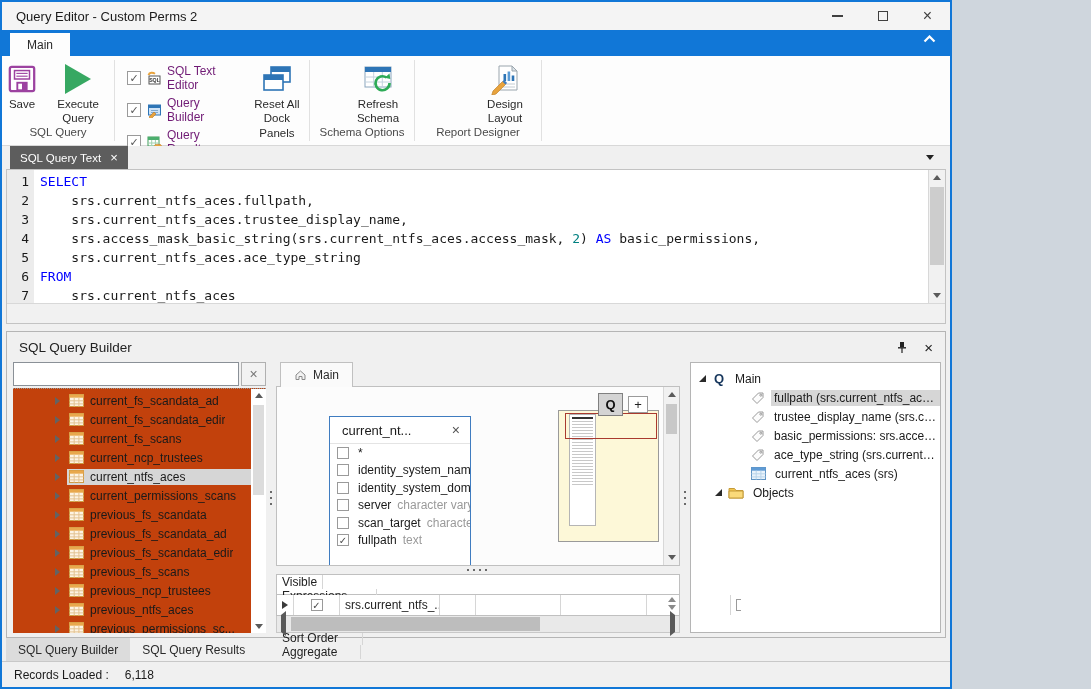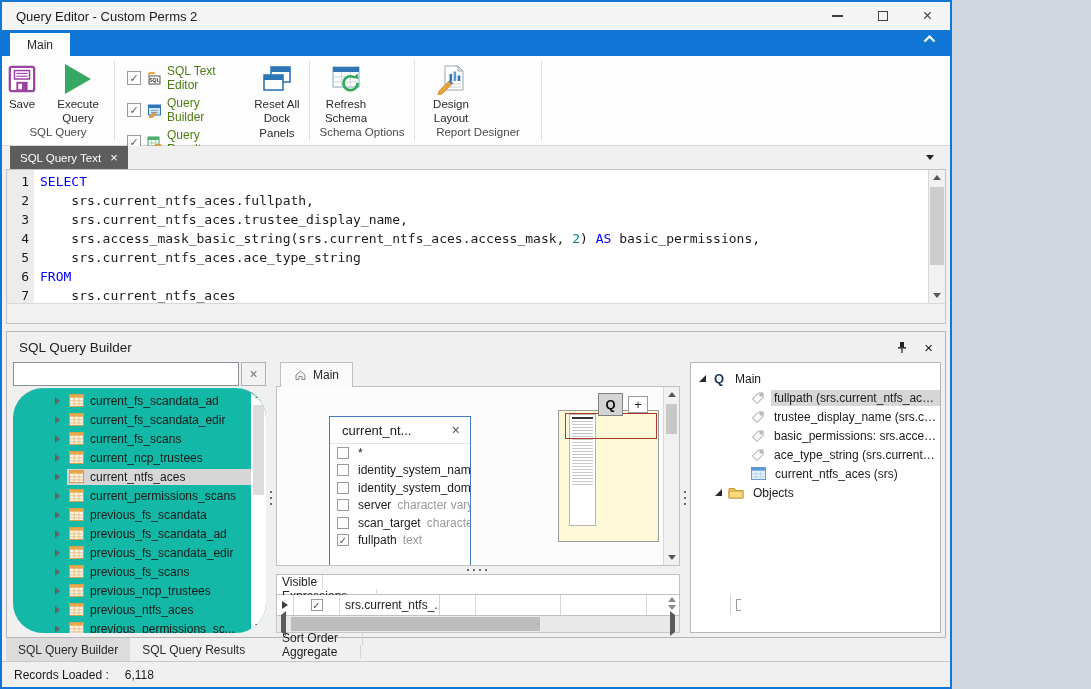--- a/index.html
+++ b/index.html
@@ -17,29 +17,29 @@
   .win-btn { width:45px; display:flex; align-items:center; justify-content:center; color:#404040; cursor:default; }
   .glyph-min { width:11px; height:1.4px; background:#404040; display:inline-block; }
   .glyph-max { width:10px; height:10px; border:1.4px solid #404040; display:inline-block; }
   .glyph-close { font-size:16px; line-height:1; }
   
   .ribbon-tabs { height:26px; background:var(--accent,#1177d7); display:flex; align-items:stretch; padding-left:8px; flex:none; position:relative; }
   .ribbon-tab { background:#fdfdfd; color:#2a2a2a; font-size:12px; padding:0 17px; display:flex; align-items:center; margin-top:3px; }
   .ribbon-collapse { position:absolute; right:14px; top:5px; }
   .ribbon-body { height:90px; background:#fdfdfd; border-bottom:1px solid #d8d8d8; display:flex; flex:none; }
   .rgroup { display:flex; flex-direction:column; }
-  .rgroup-content { flex:1; display:flex; align-items:flex-start; justify-content:flex-start; padding-top:5px; }
+  .rgroup-content { flex:1; display:flex; align-items:flex-start; justify-content:flex-end; padding-top:5px; }
   .rgroup-label { font-size:11.5px; color:#4a4a4a; text-align:center; height:19px; }
   .rsep { width:1px; background:#e1e1e1; margin:4px 0; }
   .big-btn { display:flex; flex-direction:column; align-items:center; text-align:center; font-size:11.5px; color:#2a2a2a; line-height:1.25; padding:0 5px; cursor:default; }
   .icon32 { height:36px; display:flex; align-items:center; justify-content:center; }
   .play-tri { width:0; height:0; border-left:26px solid #37a862; border-top:15px solid transparent; border-bottom:15px solid transparent; }
   .big-label { max-width:62px; }
   .check-col { display:flex; flex-direction:column; gap:4px; padding:3px 10px 0 12px; }
-  .check-row { display:flex; align-items:center; gap:5px; font-size:12px; color:#4d7c0f; }
+  .check-row { display:flex; align-items:center; gap:5px; font-size:12px; color:#701a75; }
   .cb { width:14px; height:14px; border:1px solid #9a9a9a; background:#fff; display:inline-flex; align-items:center; justify-content:center; font-size:11px; color:#555; flex:none; }
   .cb.checked::after { content:"✓"; }
   .cb12 { width:12px; height:12px; border:1px solid #9a9a9a; background:#fff; display:inline-flex; align-items:center; justify-content:center; font-size:10px; color:#4a4a4a; flex:none; }
   .cb12.checked::after { content:"✓"; }
   
   .docstrip { height:23px; display:flex; align-items:stretch; padding-left:8px; background:#f0f0f0; flex:none; position:relative; }
   .doc-tab { background:#5d5d5d; color:#fff; font-size:11.5px; padding:0 10px; display:flex; align-items:center; gap:9px;text-align:center; }
   .doc-x { font-size:13px; cursor:default; }
   .doc-dropdown { position:absolute; right:16px; top:9px; width:0; height:0; border-top:5px solid #222; border-left:4px solid transparent; border-right:4px solid transparent; }
   
@@ -62,21 +62,21 @@
   .builder-panel { flex:1; margin:0 4px; border:1px solid #b5b5b5; background:#f0f0f0; display:flex; flex-direction:column; min-height:0; }
   .bheader { height:30px; display:flex; align-items:center; padding:0 12px; font-size:13.5px; color:#222; flex:none; }
   .bheader-icons { margin-left:auto; display:flex; gap:16px; align-items:center; }
   .bx { font-size:15px; color:#222; line-height:1; }
   .bcontent { flex:1; display:flex; padding:0 4px 4px 6px; min-height:0; }
   
   .left-pane { width:253px; display:flex; flex-direction:column; flex:none; min-height:0; }
   .search-row { height:24px; display:flex; margin-bottom:2px; flex:none; }
   .search-row input { flex:1; border:1px solid #8a9097; font-size:12px; padding:2px 5px; outline:none; font-family:"Liberation Sans", sans-serif; }
   .clear-btn { width:25px; margin-left:2px; border:1px solid #b0b0b0; background:#f2f2f2; display:flex; align-items:center; justify-content:center; color:#777; font-size:14px; }
-  .tree-box { flex:1; position:relative; background:#14b8a6; border-top:1px dotted #9a9a9a; overflow:hidden;border-radius:30px; }
+  .tree-box { flex:1; position:relative; background:#c2410c; border-top:1px dotted #9a9a9a; overflow:hidden; }
   .tree-items { position:absolute; inset:2px 15px 0 0; }
   .titem { height:19px; display:flex; align-items:center; padding-left:42px; font-size:12px; color:#1a1a1a; }
   .titem .tri-right { width:0; height:0; border-left:5px solid #636363; border-top:4px solid transparent; border-bottom:4px solid transparent; margin-right:7px; flex:none; }
   .trow-main { display:flex; align-items:center; gap:6px; padding:1px 6px 1px 2px; flex:1; min-width:0; }
   .trow-main.sel { background:var(--sel,#d6d6d6); }
   .tlabel { white-space:nowrap; overflow:hidden; }
   .tree-scroll { position:absolute; top:0; bottom:0; right:0; width:15px; background:#fff; }
   .tree-scroll .up { position:absolute; top:4px; left:0; right:0; display:flex; justify-content:center; }
   .tree-scroll .down { position:absolute; bottom:4px; left:0; right:0; display:flex; justify-content:center; }
   .tree-scroll .tthumb { position:absolute; left:2px; right:2px; top:16px; height:90px; background:#dcdcdc; }

